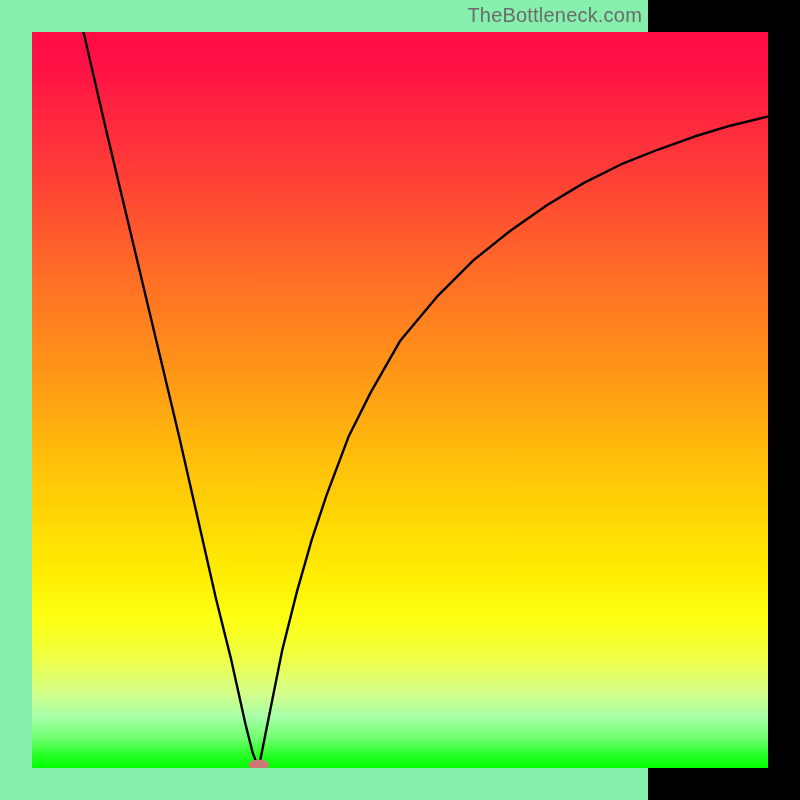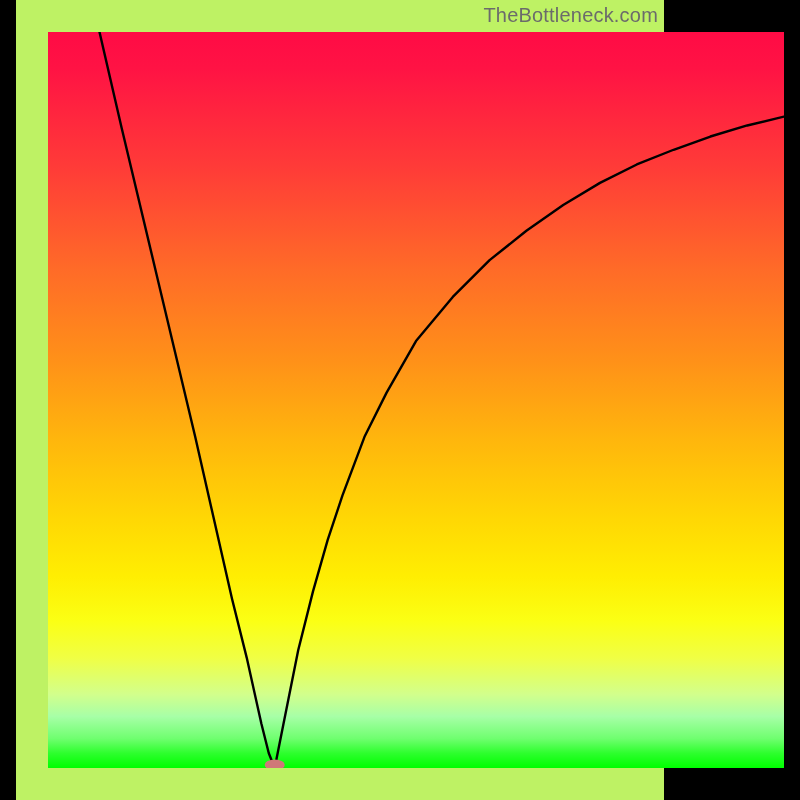--- a/index.html
+++ b/index.html
@@ -8,22 +8,21 @@
     width: 800px;
     height: 800px;
     background: #000;
     overflow: hidden;
     font-family: Arial, Helvetica, sans-serif;
   }
   .frame {
     position: relative;
     width: 648px;
     height: 800px;
-    background: #bef264;
-    margin-left: 16px;
+    background: #86efac;
   }
   .plot-area {
     position: absolute;
     left: 32px;
     top: 32px;
     width: 736px;
     height: 736px;
     
     background: linear-gradient(
       to bottom,

